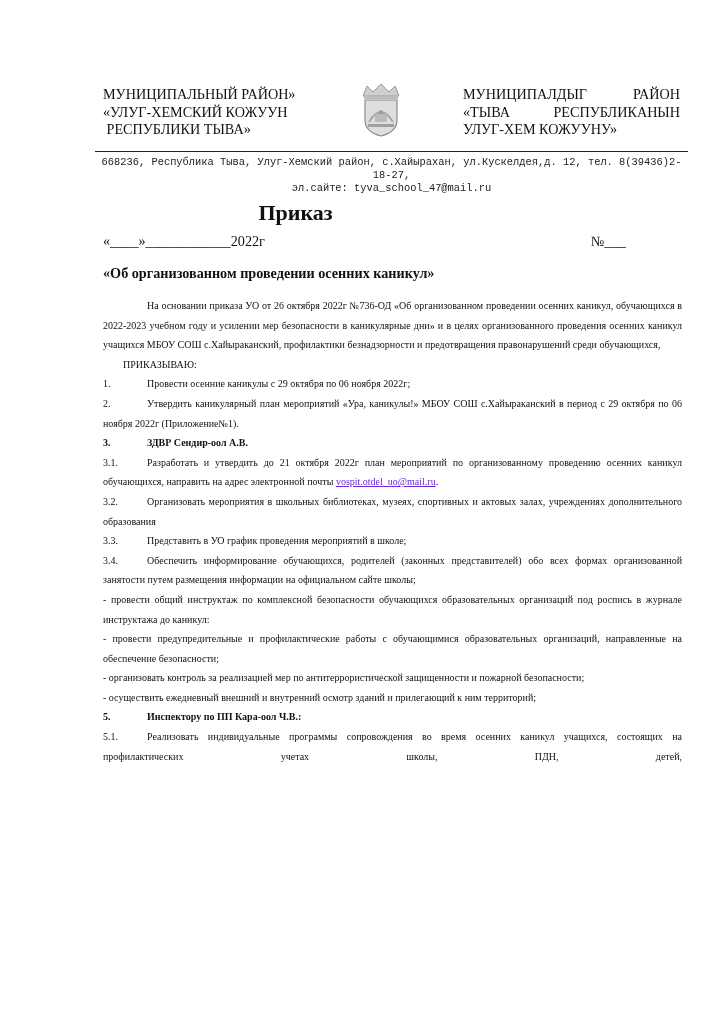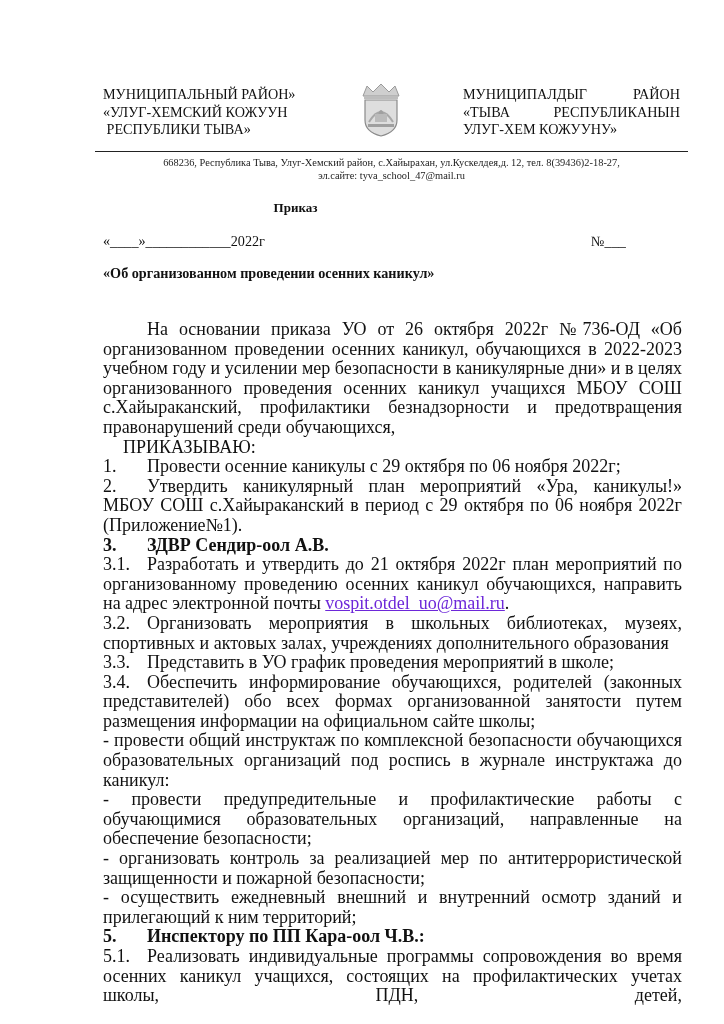--- a/index.html
+++ b/index.html
@@ -4,26 +4,26 @@
 <style>
   html, body { margin: 0; padding: 0; background: #ffffff; }
   body { width: 724px; height: 1024px; position: relative; overflow: hidden;
          font-family: "Liberation Serif", "DejaVu Serif", serif; color: #111; }
   .hdr-left { position: absolute; left: 103px; top: 86px; font-size: 14.2px; line-height: 17.5px; }
   .hdr-right { position: absolute; left: 463px; top: 86px; width: 217px; font-size: 14.2px; line-height: 17.5px; }
   .hdr-right .jline { text-align: justify; text-align-last: justify; }
   .hdr-right .jlast { text-align: left; }
   .emblem { position: absolute; left: 357px; top: 82px; width: 48px; height: 56px; }
   .rule { position: absolute; left: 95px; top: 151px; width: 593px; height: 0; border-top: 1.3px solid #222; }
-  .addr { position: absolute; left: 95px; top: 156px; width: 593px; text-align: center; font-size: 10.4px; line-height: 13px; color: #222; }
-  .title { position: absolute; left: 0; width: 591px; top: 200px; text-align: center; font-weight: bold; font-size: 13px; }
+  .addr { position: absolute; left: 95px; top: 156px; width: 593px; text-align: center; font-size: 10.4px; line-height: 13px; color: #222; font-family: Liberation Mono, monospace; }
+  .title { position: absolute; left: 0; width: 591px; top: 200px; text-align: center; font-weight: bold; font-size: 22px; }
   .date-line { position: absolute; left: 103px; top: 233px; font-size: 14.2px; }
   .num-line { position: absolute; left: 544px; top: 233px; font-size: 14.2px; margin-left: 47px; }
   .subject { position: absolute; left: 103px; top: 265px; font-size: 14.2px; font-weight: bold; }
-  .body { position: absolute; left: 103px; top: 296px; width: 579px; font-size: 18px; line-height: 19.6px; margin-top: 24px; }
+  .body { position: absolute; left: 103px; top: 296px; width: 579px; font-size: 10px; line-height: 19.6px; }
   .p { margin: 0; text-align: justify; }
   .indent { text-indent: 44px; }
   .order { padding-left: 20px; }
   .item { margin: 0; text-align: justify; }
   .item .n { display: inline-block; width: 44px; }
   .item.bold { font-weight: bold; }
   .fill { text-align-last: justify; }
   a.link { color: #6d28d9; text-decoration: underline; }
   .b { font-weight: bold; }
 </style>

